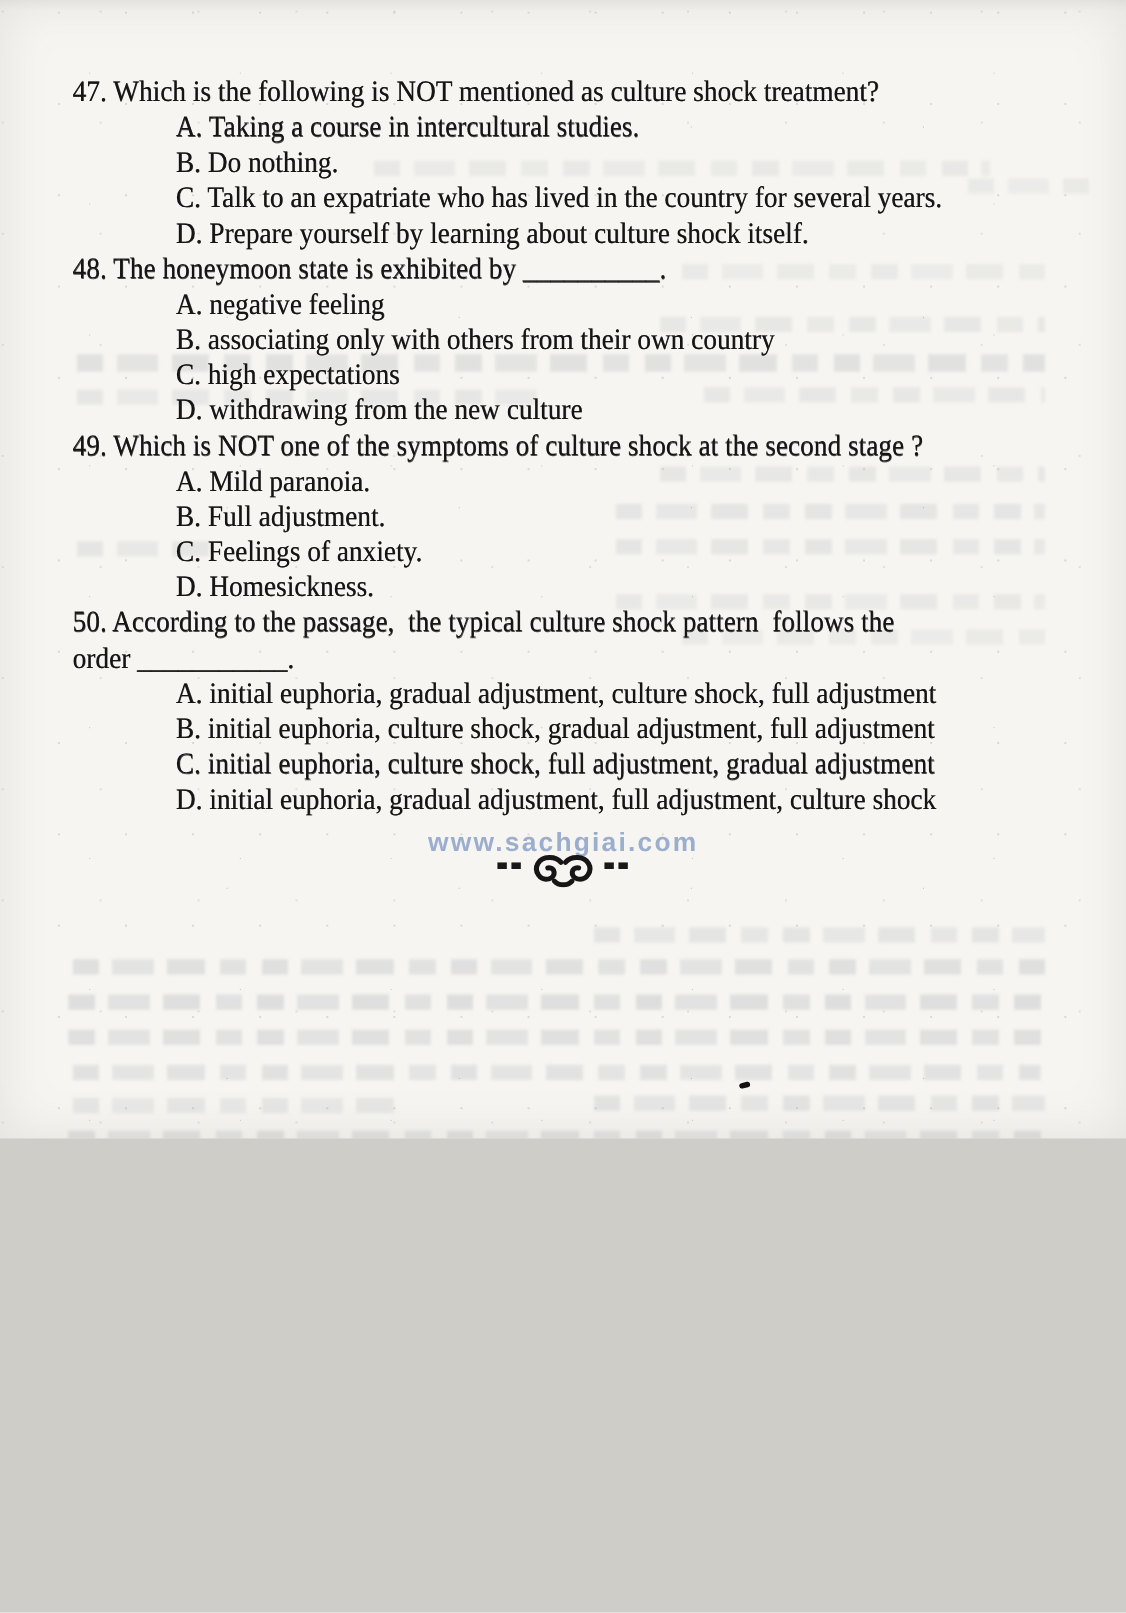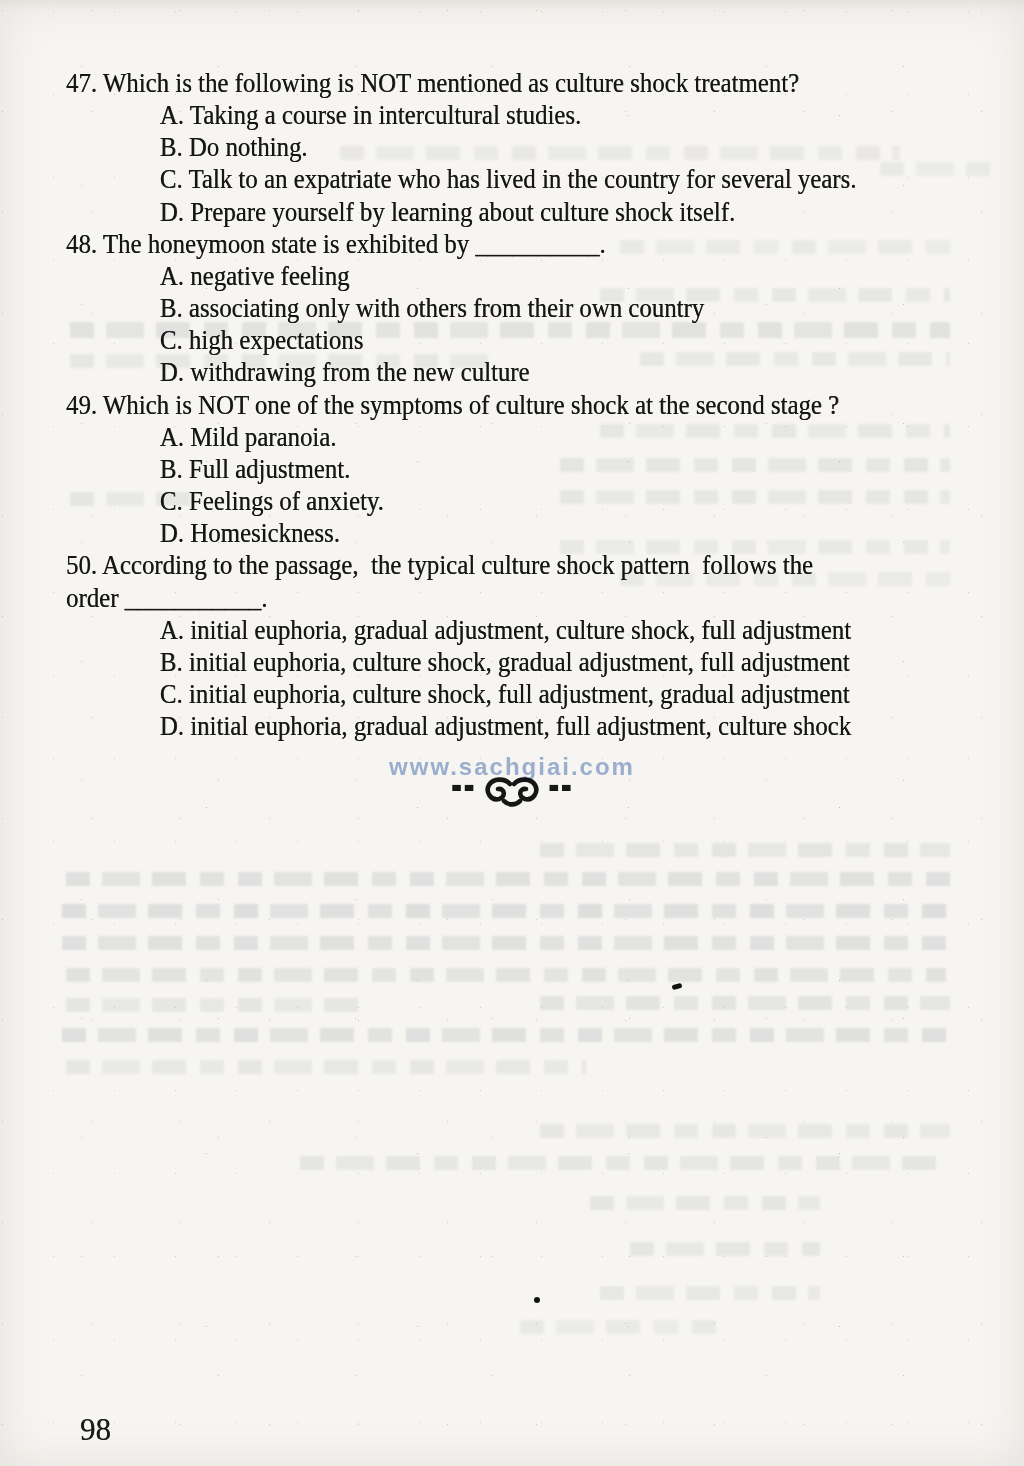--- a/index.html
+++ b/index.html
@@ -1,18 +1,18 @@
 <!DOCTYPE html>
 <html><head>
 <meta charset="utf-8">
 <style>
   html,body{margin:0;padding:0;background:#cfcdc8;}
   .page{
     position:relative;
-    width:1024px;height:1466px;
+    width:1024px;height:1035px;
     margin:0 auto;
     background:linear-gradient(#ecebe6,#f6f5f1 10px),#f6f5f1;
     background-color:#f6f5f1;
     overflow:hidden;
     font-family:"Liberation Serif", serif;
     box-shadow:inset 0 0 46px rgba(118,116,105,.14);
   }
   
   .page::before{
     content:"";position:absolute;inset:0;z-index:1;pointer-events:none;opacity:.5;

